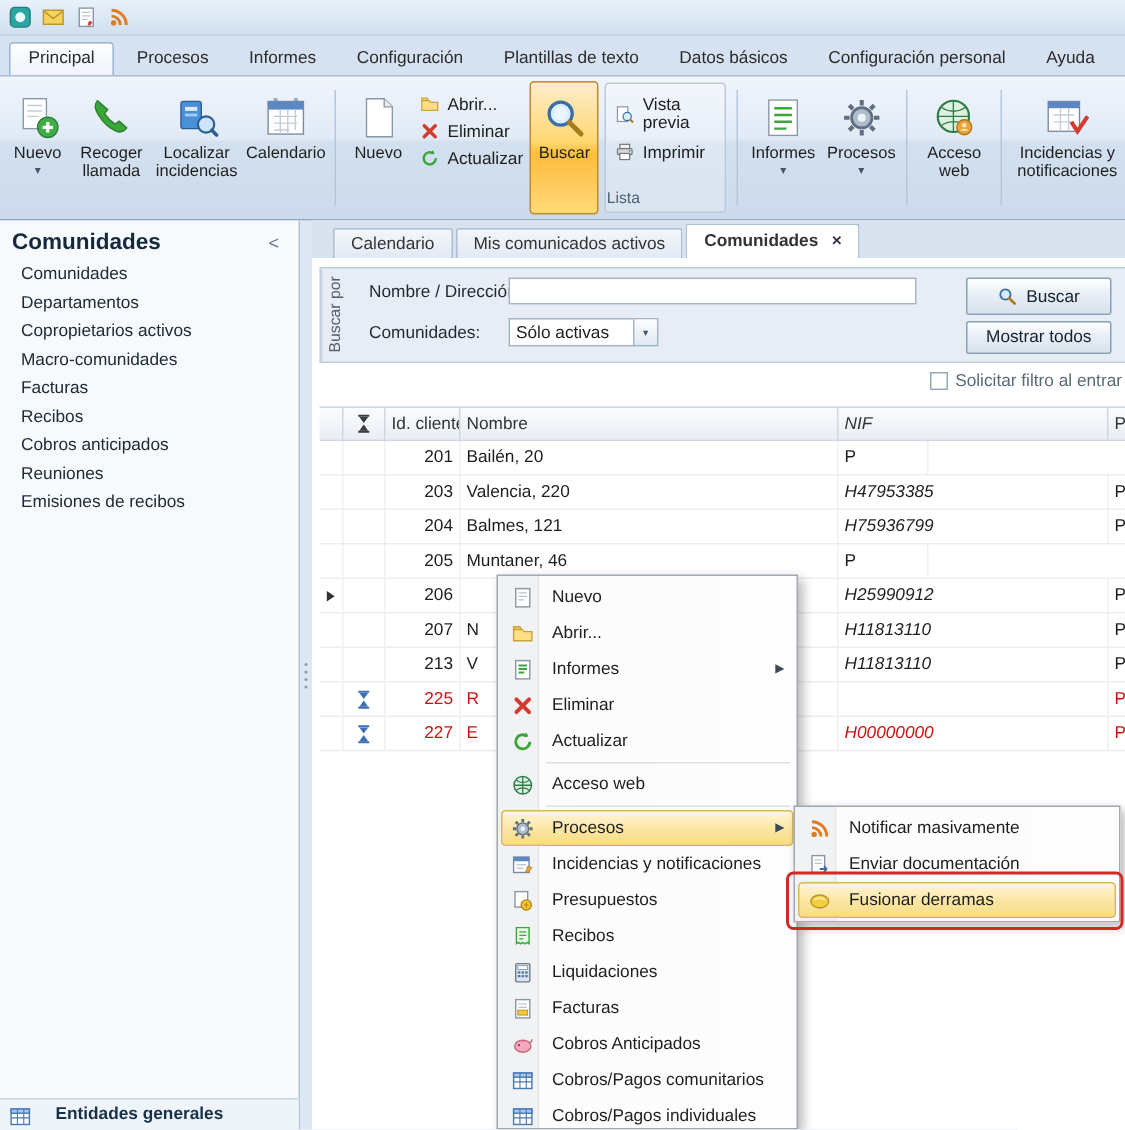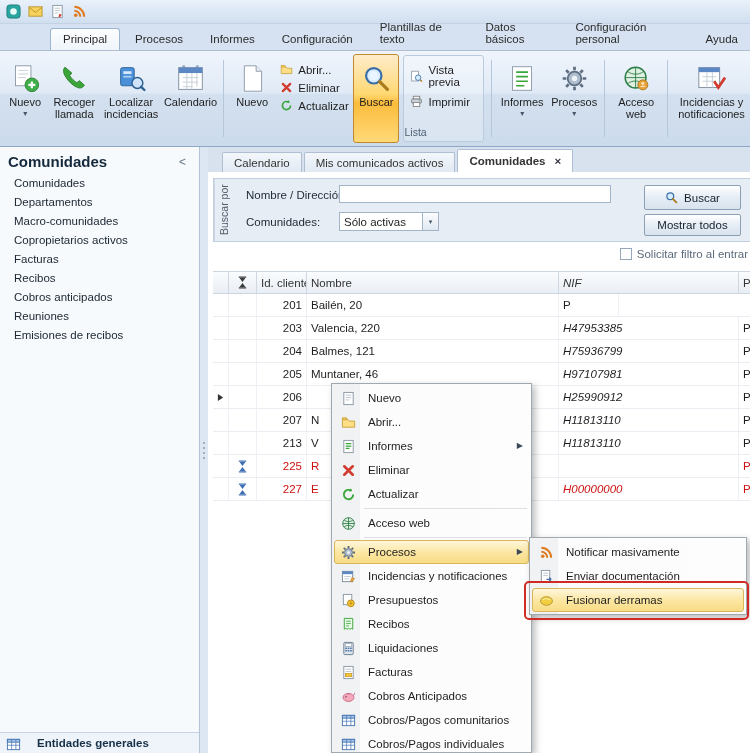--- a/index.html
+++ b/index.html
@@ -15,21 +15,21 @@
   
   .titlebar{position:absolute;left:0;top:0;width:100%;height:24px;
             background:linear-gradient(#e9f1fb,#d0dfef);display:flex;align-items:center;gap:5px;
             padding-left:5px;box-sizing:border-box;border-bottom:1px solid #c3d3e5;}
   .tbico{width:17px;height:17px;display:flex;align-items:center;justify-content:center;}
 
   
   .tabstrip{position:absolute;left:0;top:24px;width:100%;height:26px;display:flex;align-items:flex-end;
             padding-left:6px;gap:3px;box-sizing:border-box;}
   .rtab{padding:4px 12px 5px;color:#2b2b2b;border-radius:3px 3px 0 0;}
-  .rtab.active{background:linear-gradient(#fdfeff,#eef4fa);border:1px solid #9db6d0;border-bottom:none;margin-left:44px;}
+  .rtab.active{background:linear-gradient(#fdfeff,#eef4fa);border:1px solid #9db6d0;border-bottom:none;}
 
   
   .ribbon{position:absolute;left:0;top:50px;width:100%;height:97px;box-sizing:border-box;
           background:linear-gradient(#f0f5fc,#e0eaf6 44%,#d3e0ef 46%,#ccdbec);
           border-top:1px solid #aebfd4;border-bottom:1px solid #8fa8c6;}
   .rbar{position:absolute;left:3px;top:3px;right:0;bottom:3px;display:flex;align-items:stretch;gap:2px;}
   .bigbtn{display:flex;flex-direction:column;align-items:center;padding-top:5px;border:1px solid transparent;
           border-radius:3px;text-align:center;line-height:1.12;font-size:11px;box-sizing:border-box;}
   .bigbtn .bico{height:36px;display:flex;align-items:center;}
   .blbl{white-space:pre-line;}
@@ -479,22 +479,22 @@
   </div>
 
   <div class="sidebar">
     <div class="sb-head">
       <span class="sb-title">Comunidades</span>
       <span class="sb-collapse">&lt;</span>
     </div>
     <div class="sb-list">
       <div class="sb-item">Comunidades</div>
       <div class="sb-item">Departamentos</div>
+      <div class="sb-item">Copropietarios activos</div>
       <div class="sb-item">Macro-comunidades</div>
-      <div class="sb-item">Copropietarios activos</div>
       <div class="sb-item">Facturas</div>
       <div class="sb-item">Recibos</div>
       <div class="sb-item">Cobros anticipados</div>
       <div class="sb-item">Reuniones</div>
       <div class="sb-item">Emisiones de recibos</div>
     </div>
     <div class="sb-foot">
       <span>
           <svg class="ic15">
             <use href="#i-table"></use>
@@ -586,21 +586,20 @@
         <div class="gc c-id">204</div>
         <div class="gc c-nom">Balmes, 121</div>
         <div class="gc c-nif">H75936799</div>
         <div class="gc c-p">P</div>
       </div>
       <div class="grow">
         <div class="gc c-ind"></div>
         <div class="gc c-ico"></div>
         <div class="gc c-id">205</div>
         <div class="gc c-nom">Muntaner, 46</div>
-        <div class="gc c-nif">H97107981</div>
         <div class="gc c-p">P</div>
       </div>
       <div class="grow">
         <div class="gc c-ind">
             <span>
               <svg style="width:7px;height:9px">
                 <use href="#i-tri"></use>
               </svg>
             </span>
           </div>

